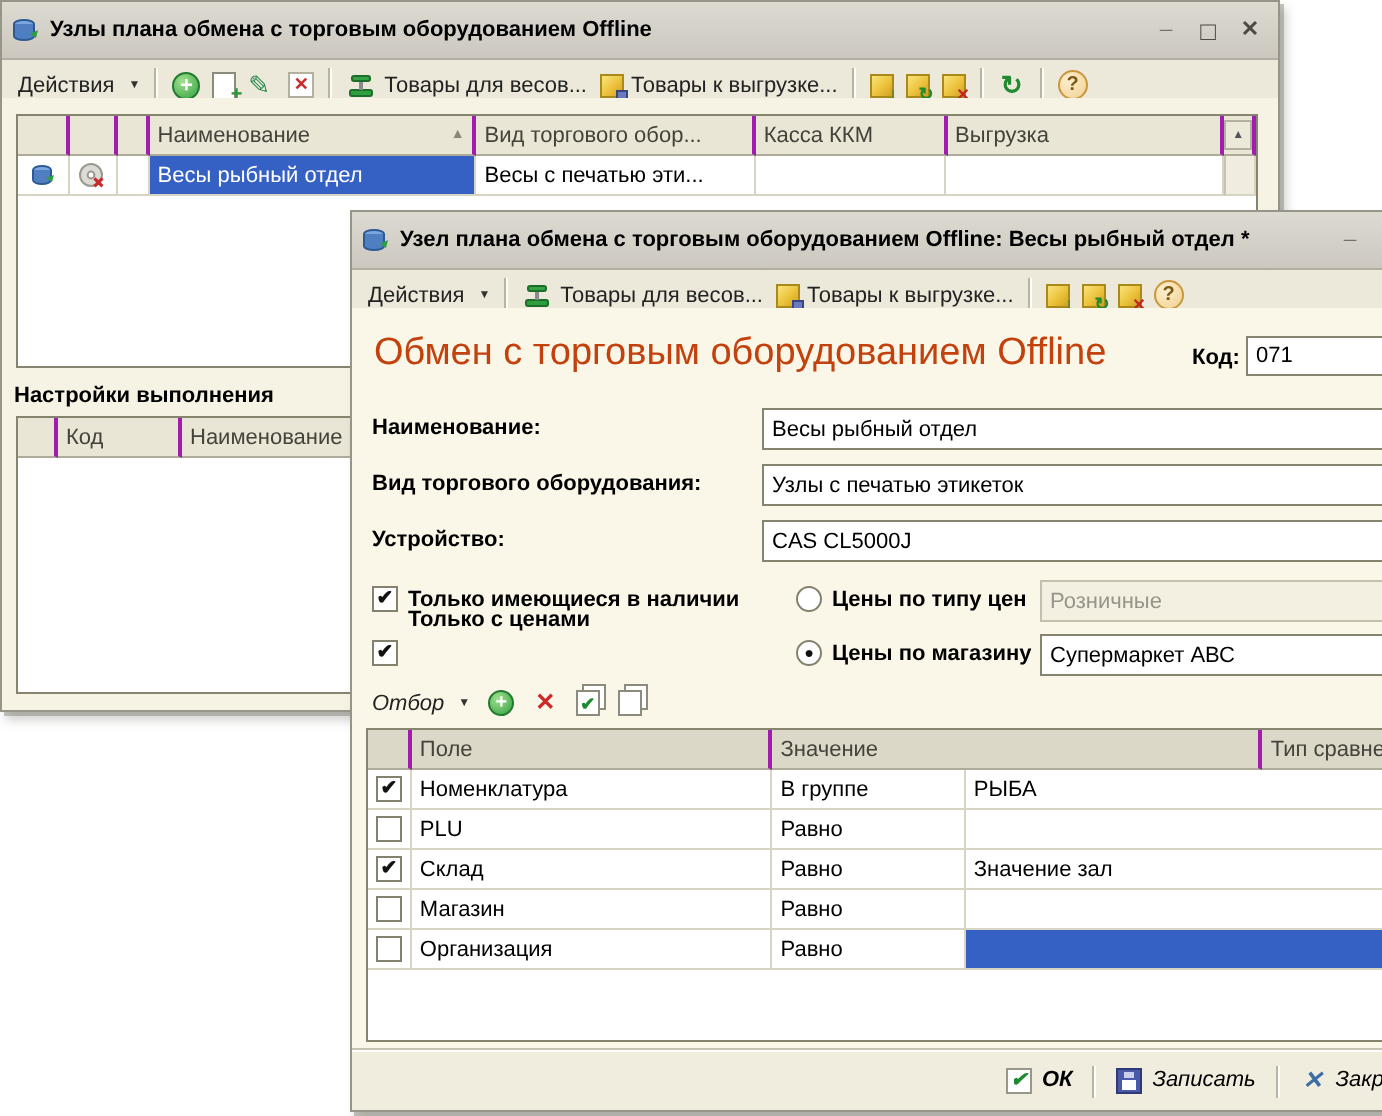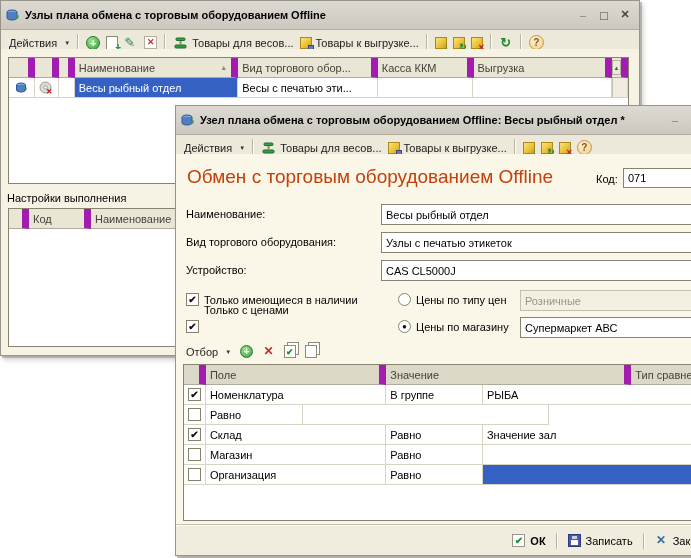--- a/index.html
+++ b/index.html
@@ -20,21 +20,21 @@
   .wb-min::after { content:"_"; position:relative; top:-3px; }
   .wb-max::after { content:"□"; font-size:13px; }
   .wb-close::after { content:"✕"; }
 
   .toolbar { height:26px; display:flex; align-items:center; padding:0 5px; background:#ece9db;
              border-bottom:1px solid #d8d5c6; }
   .tbtn { display:flex; align-items:center; gap:4px; padding:2px 3px; white-space:nowrap; color:#222; }
   .tsep { width:2px; height:18px; border-left:1px solid #b7b4a6; border-right:1px solid #fdfdf8; margin:0 4px; }
   .dd::after { content:"▼"; font-size:6px; margin-left:3px; color:#333; }
   .abs { position:absolute; }
-  .lbl { position:absolute; white-space:nowrap; }
+  .lbl { position:absolute; white-space:nowrap;font-weight:bold; }
   .input { position:absolute; background:#fff; border:1px solid #86846f; display:flex; align-items:center;
            padding:0 4px; white-space:nowrap; overflow:hidden; }
   .combo-arrow { position:absolute; right:1px; top:1px; bottom:1px; width:16px; background:#ece9d9;
                  border-left:1px solid #b3b0a0; display:flex; align-items:center; justify-content:center; }
   .combo-arrow::after { content:"▼"; font-size:7px; color:#222; }
   .dots-btn { position:absolute; top:1px; bottom:1px; width:16px; background:#ece9d9;
               border-left:1px solid #b3b0a0; display:flex; align-items:center; justify-content:center; color:#333; }
   .dots-btn::after { content:"…"; font-weight:bold; position:relative; top:-2px; }
   .mag-btn { position:absolute; top:1px; bottom:1px; width:17px; background:#ece9d9;
              border-left:1px solid #b3b0a0; display:flex; align-items:center; justify-content:center; }
@@ -44,21 +44,21 @@
   .cbx { position:absolute; width:13px; height:13px; background:#fff; border:1px solid #84826f;
          font-size:10px; line-height:11px; text-align:center; font-weight:bold; color:#111; }
   .radio { position:absolute; width:13px; height:13px; background:#fff; border:1px solid #84826f;
            border-radius:50%; font-size:8px; line-height:11px; text-align:center; color:#111; }
 
   
   .grid { position:absolute; background:#fff; border:1px solid #86846f; overflow:hidden; }
   .grow { display:flex; }
   .gc { border-right:1px solid #d7d4c4; border-bottom:1px solid #d7d4c4; padding:0 4px; height:20px;
         display:flex; align-items:center; white-space:nowrap; overflow:hidden; }
-  .gh { background:#eae6d5; border-right:7px solid #a21caf; border-bottom:1px solid #aeab9b; color:#44423a; }
+  .gh { background:#eae6d5; border-right:2px solid #a21caf; border-bottom:1px solid #aeab9b; color:#44423a; }
   .gh2 { background:#dcd8c8;align-items:center; }
   .icell { justify-content:center; padding:0; }
   .sel { background:#3560c4; color:#fff; }
   .sort-ind { margin-left:auto; color:#8a8776; font-size:7px; }
   .sort-ind::after { content:"▲"; }
   .sb-up { height:15px; background:#ece9d9; border:1px solid #b3b0a0; display:flex; align-items:center; justify-content:center; }
   .sb-up::after { content:"▲"; font-size:6px; color:#555; }
 
   
   .ic { display:inline-block; position:relative; flex:none; }
@@ -105,21 +105,21 @@
   .i-floppy::before { content:""; position:absolute; left:3px; top:1px; width:5px; height:3px; background:#c8d0ee; }
   .i-close-blue { width:13px; height:13px; color:#3a6ea5; font-weight:bold; font-size:12px; line-height:13px; text-align:center; }
   .i-close-blue::after { content:"✕"; }
 
   
   .content-b { position:absolute; left:0; top:48px; right:0; bottom:30px; background:#faf7e8; }
   .heading { position:absolute; left:11px; top:12px; font-size:19px; color:#c2410c; white-space:nowrap; }
   .footer { position:absolute; left:0; right:0; bottom:0; height:30px; background:#f0edde;
             border-top:1px solid #fff; box-shadow:0 -1px 0 #c5c2b2;
             display:flex; align-items:center; justify-content:flex-end; padding:0 8px; }
-  .fbtn { display:flex; align-items:center; gap:5px; padding:3px 8px; white-space:nowrap; }
+  .fbtn { display:flex; align-items:flex-start; gap:5px; padding:3px 8px; white-space:nowrap;font-style:italic; }
   .fsep { width:2px; height:16px; border-left:1px solid #b7b4a6; border-right:1px solid #fdfdf8; margin:0 2px; }
   .bold { font-weight:bold; }
 
   .content-a { position:absolute; left:0; top:48px; right:0; bottom:0; background:#f6f3e4; }
   svg { display:block; }
 </style>
 </head>
 <body>
 
 <div class="stage">
@@ -381,21 +381,21 @@
         <span class="dots-btn" style="right:17px;"></span>
         <span class="mag-btn" style="right:0;">
           <svg width="11" height="11" viewBox="0 0 11 11">
               <circle cx="4.5" cy="4.5" r="3.2" fill="none" stroke="#55533f" stroke-width="1.3"></circle>
               <path d="M7 7l3 3" stroke="#55533f" stroke-width="1.4"></path>
             </svg>
         </span>
       </div>
 
       <div class="abs" style="left:10px; top:191px; display:flex; align-items:center; gap:9px;">
-        <span class="tbtn dd" style="padding:0;">
+        <span class="tbtn dd" style="padding:0;font-style:italic;">
             <span>Отбор</span>
           </span>
         <span class="ic i-add-sm"></span>
         <span class="ic i-x-red"></span>
         <span class="ic i-sheets i-sheets-check"></span>
         <span class="ic i-sheets"></span>
       </div>
 
       <div class="grid" style="left:7px; top:210px; width:546px; height:157px;">
         <div class="grow">
@@ -422,20 +422,23 @@
               <span>В группе</span>
             </div>
           <div class="gc" style="width:246px;">
               <span>РЫБА</span>
             </div>
         </div>
         <div class="grow">
           <div class="gc icell" style="width:22px;">
               <span class="cbx" style="position:static;"></span>
             </div>
+          <div class="gc" style="width:181px;">
+              <span>PLU</span>
+            </div>
           <div class="gc" style="width:97px;">
               <span>Равно</span>
             </div>
           <div class="gc" style="width:246px;">
               <span></span>
             </div>
         </div>
         <div class="grow">
           <div class="gc icell" style="width:22px;">
               <span class="cbx" style="position:static;">✔</span>

